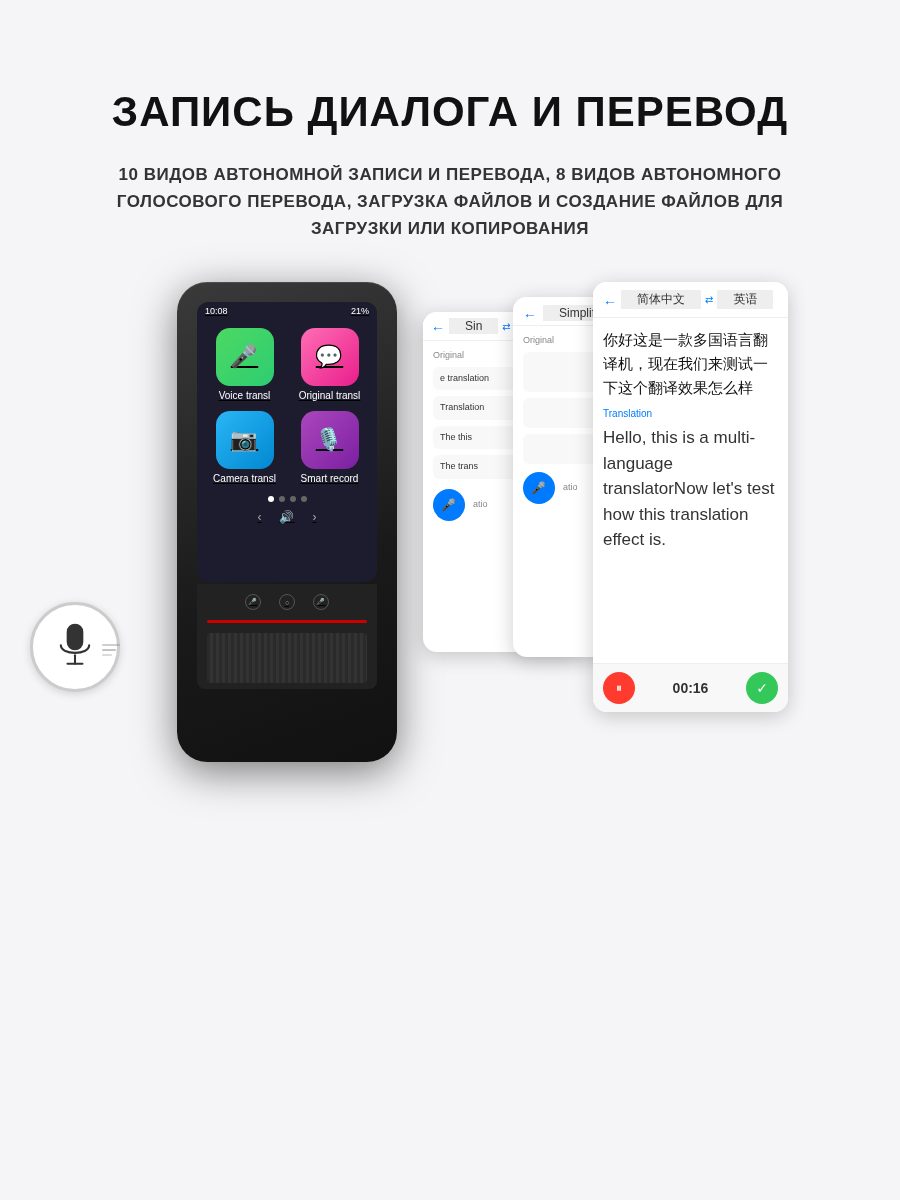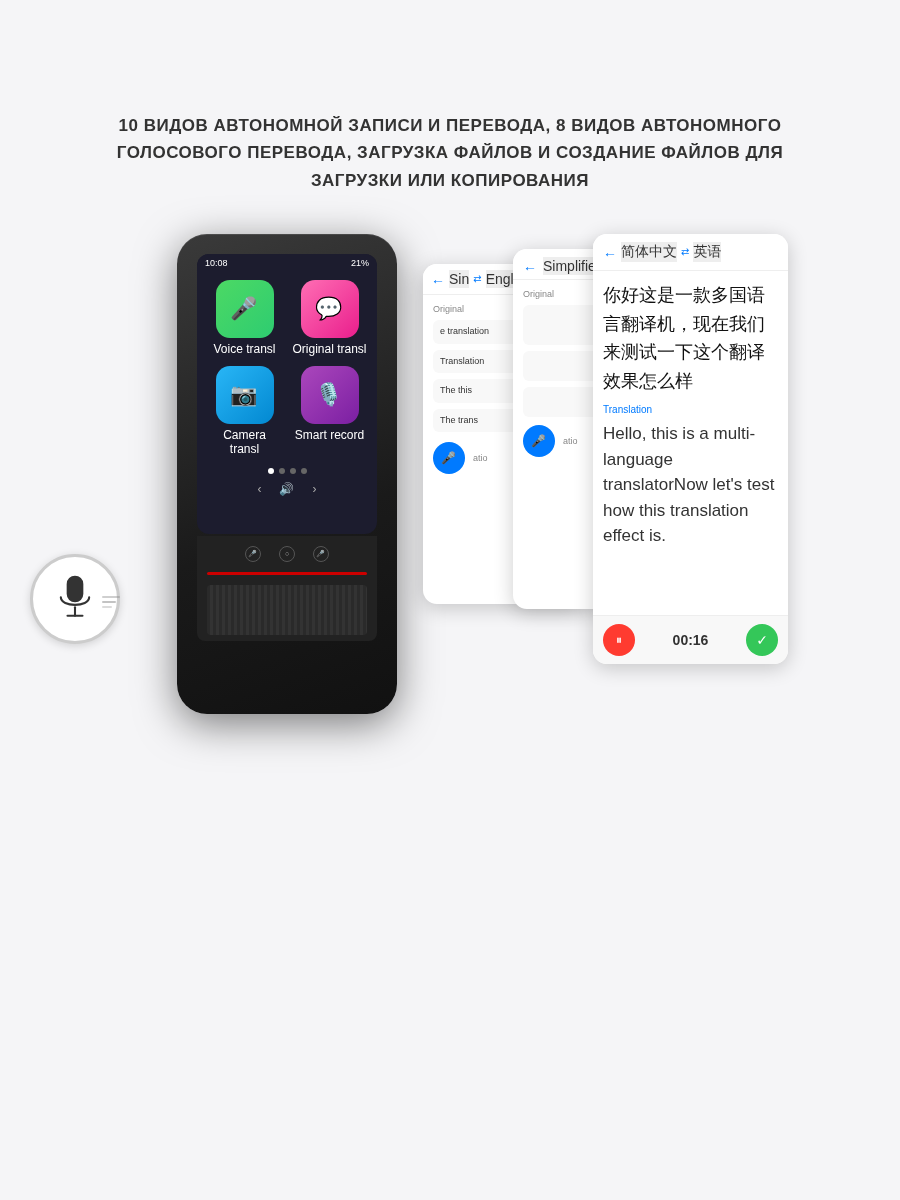--- a/index.html
+++ b/index.html
@@ -64,20 +64,21 @@
       width: 50px;
       height: 50px;
     }
 
     
     .phone-wrapper {
       position: relative;
       margin-left: 60px;
       margin-right: 16px;
       flex-shrink: 0;
+      text-decoration: underline;
     }
 
     .phone-outer {
       width: 220px;
       height: 480px;
       background: linear-gradient(160deg, #3a3a3a 0%, #1a1a1a 60%, #111 100%);
       border-radius: 30px;
       position: relative;
       box-shadow: 0 10px 40px rgba(0,0,0,0.5), inset 0 1px 0 rgba(255,255,255,0.1);
       display: flex;
@@ -123,23 +124,23 @@
       width: 58px;
       height: 58px;
       border-radius: 14px;
       display: flex;
       align-items: center;
       justify-content: center;
       font-size: 22px;
     }
 
     .app-icon-label {
-      font-size: 12px;
+      font-size: 10px;
       color: #fff;
-      text-align: center;
+      text-align: right;
     }
 
     .app-green { background: linear-gradient(135deg, #4cd964, #2ecc71); }
     .app-pink { background: linear-gradient(135deg, #ff6eb4, #e91e8c); }
     .app-blue { background: linear-gradient(135deg, #29b6f6, #0288d1); }
     .app-purple { background: linear-gradient(135deg, #ab47bc, #7b1fa2); }
 
     .screen-dots {
       display: flex;
       gap: 5px;
@@ -271,22 +272,22 @@
     }
 
     .ss-back-arrow {
       color: #007aff;
       font-size: 14px;
     }
 
     .lang-tag {
       background: #eee;
       border-radius: 0;
-      padding: 1px 0;
-      font-size: 14px;
+      padding: 1px 16px;
+      font-size: 12px;
       color: #333;
     }
 
     .lang-arrow {
       color: #007aff;
       font-size: 10px;
     }
 
     .ss-content {
       padding: 8px 10px;
@@ -328,21 +329,21 @@
       gap: 4px;
       background: #fff;
       border-bottom: 1px solid #eee;
     }
 
     .ss3-body {
       padding: 10px;
     }
 
     .chinese-text {
-      font-size: 18px;
+      font-size: 15px;
       color: #111;
       line-height: 1.6;
       margin-bottom: 8px;
     }
 
     .translation-label {
       font-size: 10px;
       color: #007aff;
       margin-bottom: 6px;
     }
@@ -424,20 +425,21 @@
       height: 2px;
       background: #888;
       border-radius: 1px;
     }
   </style>
 </head>
 <body>
 
 <h1 class="page-title">
   <br>
+  <span>ЗАПИСЬ ДИАЛОГА И ПЕРЕВОД</span>
 </h1>
 
 <p class="page-subtitle">10 ВИДОВ АВТОНОМНОЙ ЗАПИСИ И ПЕРЕВОДА, 8 ВИДОВ АВТОНОМНОГО ГОЛОСОВОГО ПЕРЕВОДА, ЗАГРУЗКА ФАЙЛОВ И СОЗДАНИЕ ФАЙЛОВ ДЛЯ ЗАГРУЗКИ ИЛИ КОПИРОВАНИЯ</p>
 
 <div class="main-content">
 
   <div class="mic-circle">
     <svg class="mic-icon-svg" viewBox="0 0 50 60" fill="none" xmlns="http://www.w3.org/2000/svg">
       <rect x="15" y="2" width="20" height="32" rx="10" fill="#333"></rect>
       <path d="M8 28 C8 40 42 40 42 28" stroke="#333" stroke-width="2.5" fill="none" stroke-linecap="round"></path>

